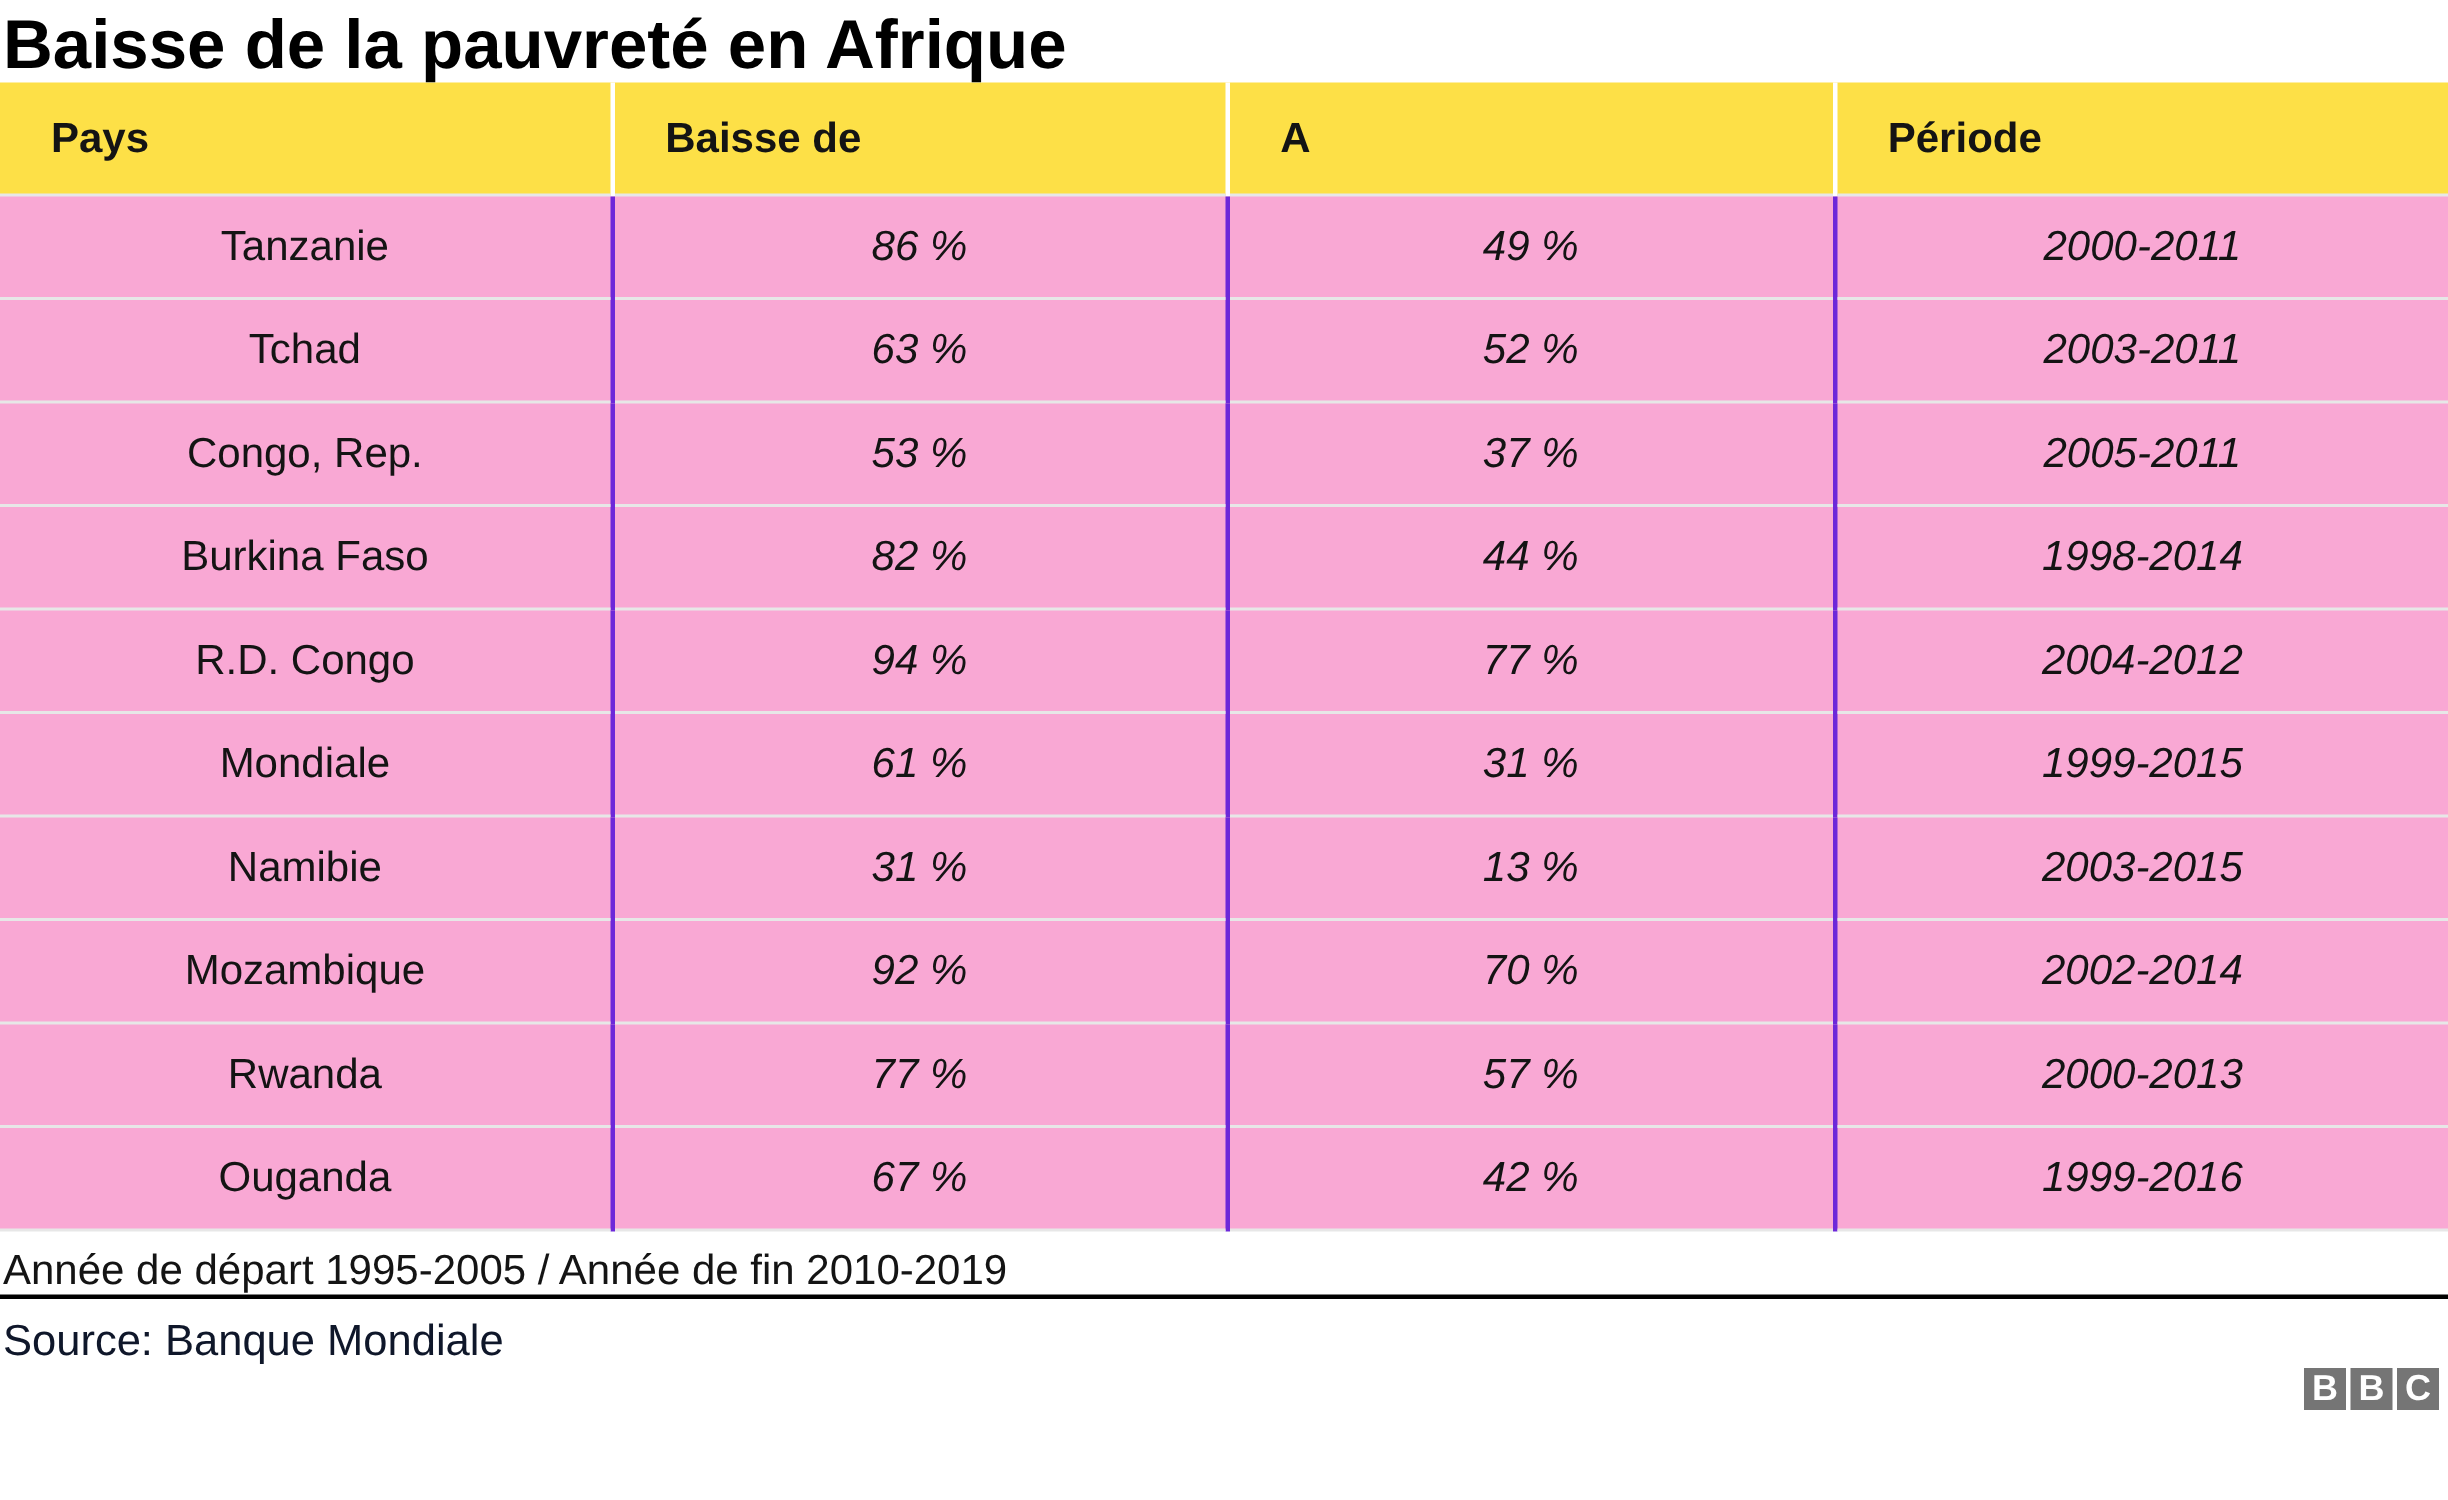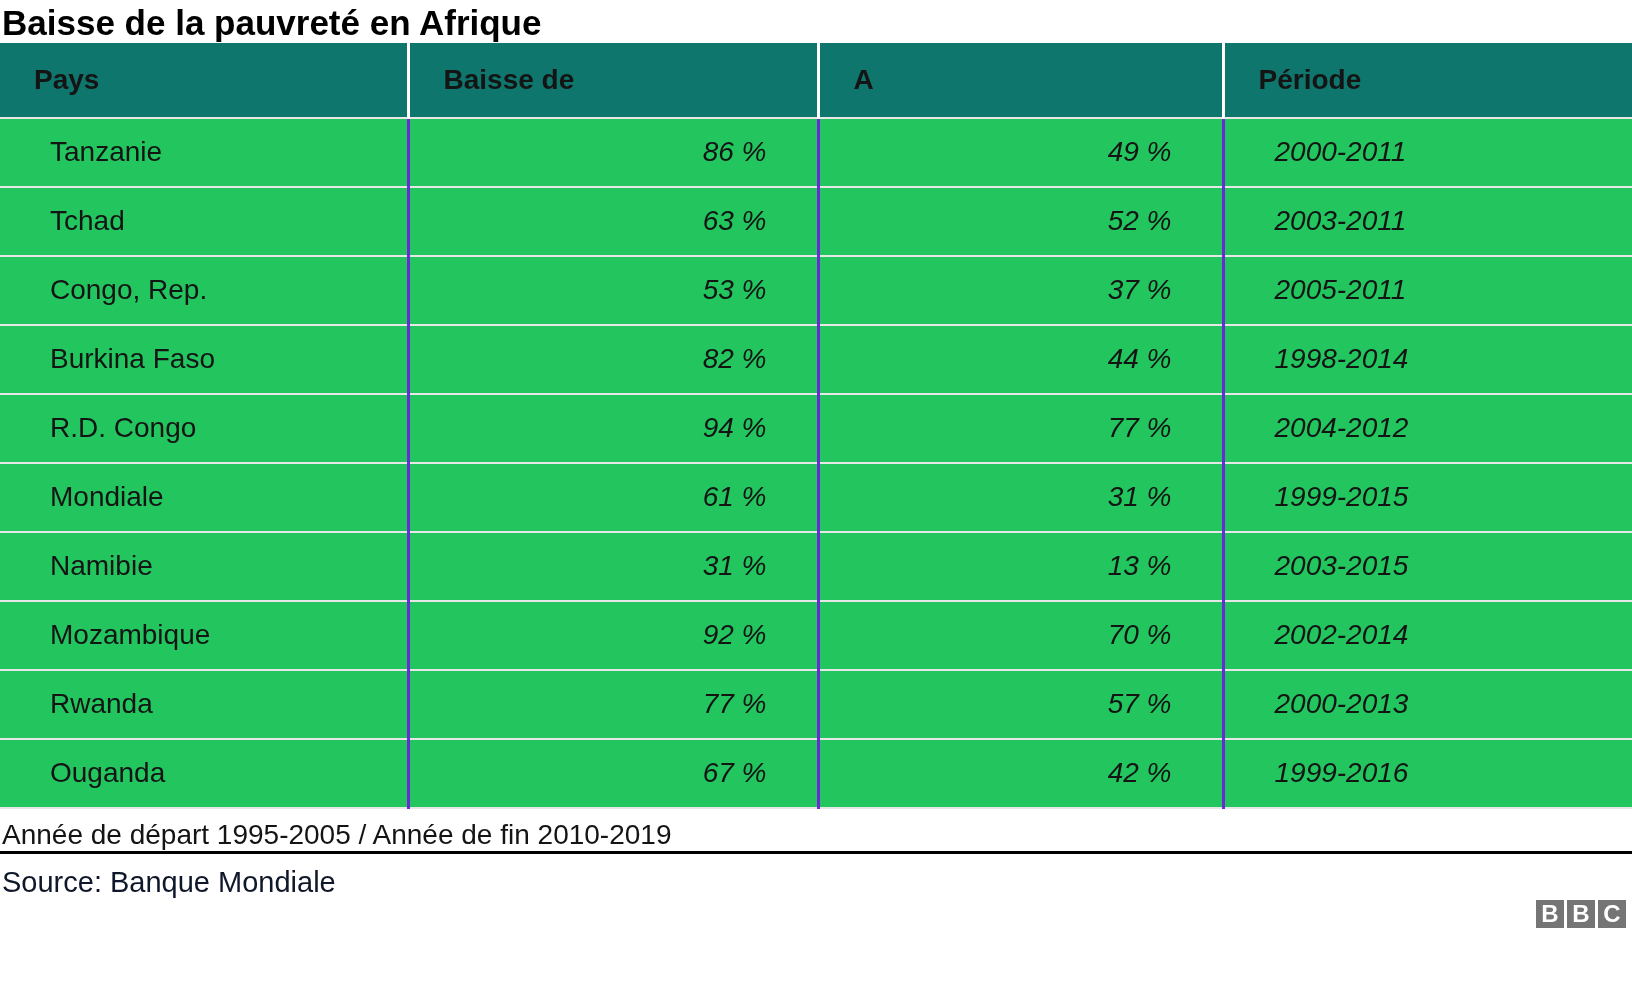--- a/index.html
+++ b/index.html
@@ -7,54 +7,55 @@
     width: 1632px;
     height: 1000px;
     background: #ffffff;
     color: #141414;
     font-family: "Liberation Sans", sans-serif;
     overflow: hidden;
   }
   .page { width: 1632px; height: 1000px; position: relative; }
 
   .chart-title {
-    font-size: 35px;
+    font-size: 46px;
     font-weight: 700;
     line-height: 1.1;
     margin: 4px 12px 0 2px;
     color: #000000;
   }
   .chart-subtitle {
     font-size: 33px;
     font-weight: 400;
     line-height: 1.15;
     margin: 8px 0 12px 2px;
     color: #141414;
   }
 
   table.data-table {
     border-collapse: collapse;
     table-layout: fixed;
     width: 1632px;
     font-size: 28px;
   }
   .data-table th {
-    background: #0f766e;
+    background: #fde047;
     height: 74px;
     font-weight: 700;
     text-align: left;
     padding: 0 34px;
     vertical-align: middle;
   }
   .data-table td {
     height: 67px;
-    padding: 0 50px;
+    padding: 0 28px;
     vertical-align: middle;
     border-top: 2px solid #e7e7e7;
-    background: #22c55e;
+    background: #f9a8d4;
+    text-align: center;
   }
   .data-table tbody tr:last-child td { border-bottom: 2px solid #e7e7e7; }
   .data-table th.col-sep { border-left: 3px solid #ffffff; }
   .data-table td.col-sep { border-left: 3px solid #6d28d9; font-style: italic; }
   .num { text-align: right; }
 
   .footnote {
     font-size: 28px;
     margin: 10px 0 0 2px;
     color: #141414;

